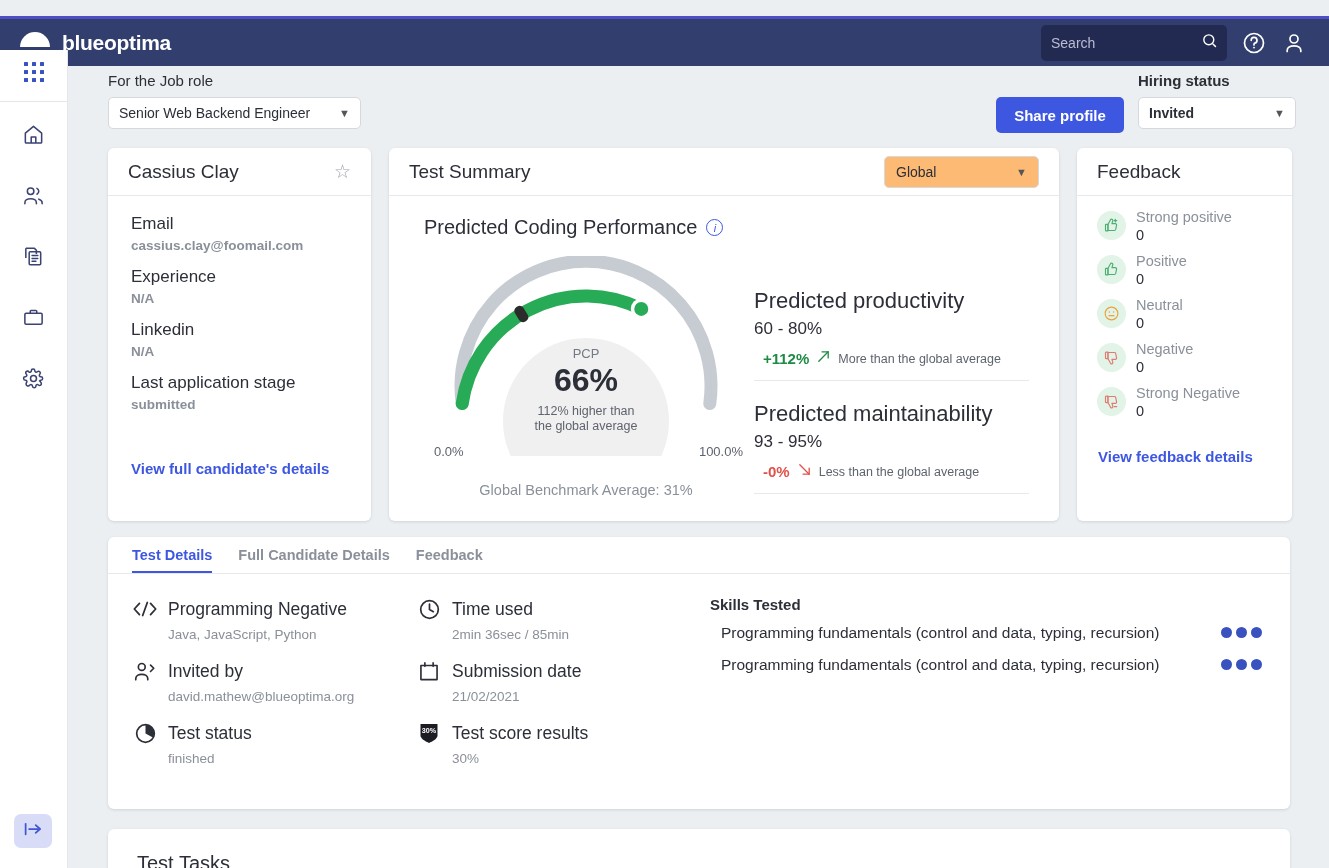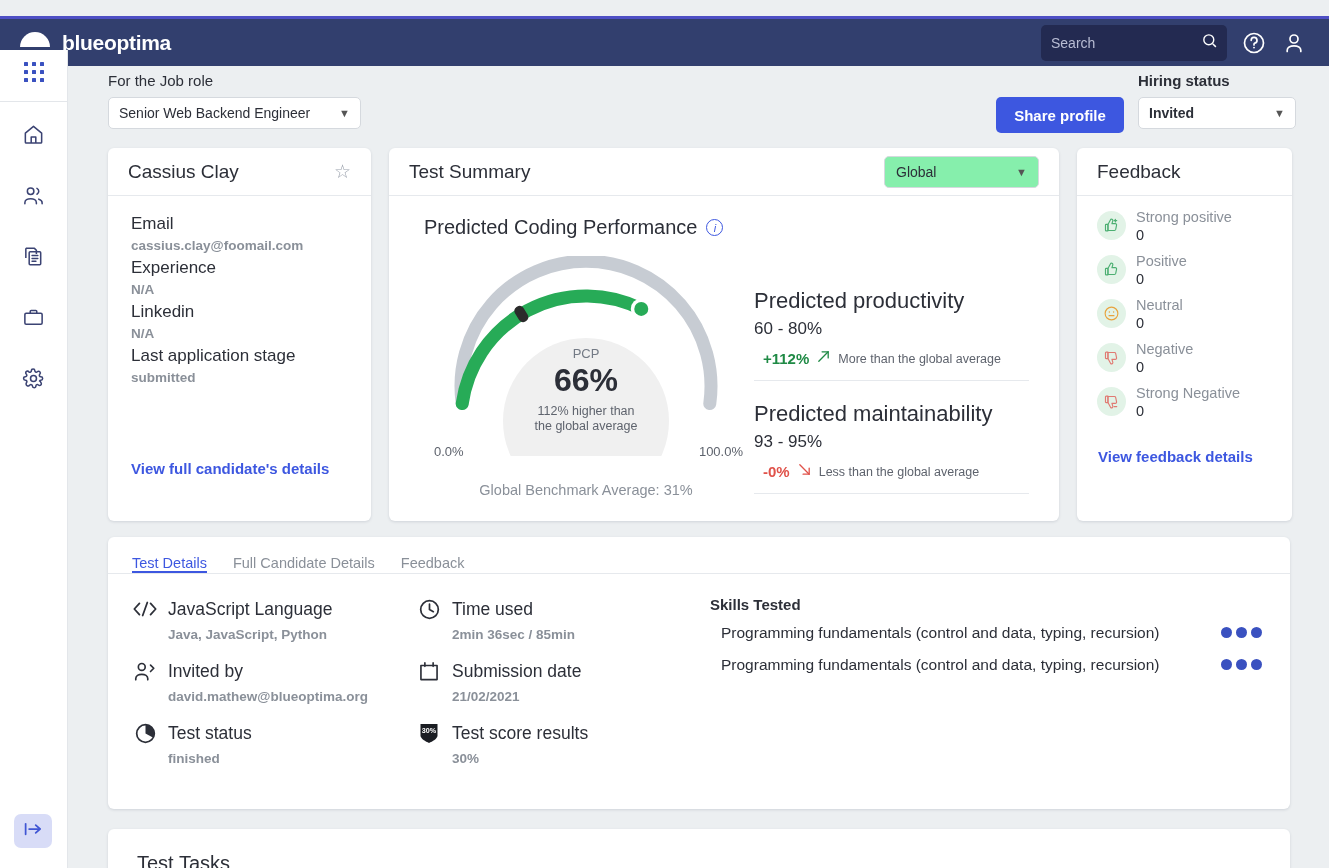--- a/index.html
+++ b/index.html
@@ -94,29 +94,29 @@
   .card { background: #fff; border-radius: 6px; box-shadow: 0 1px 3px rgba(20,30,60,0.13); }
   .card-head {
     height: 48px; display: flex; align-items: center; padding: 0 20px;
     border-bottom: 1px solid #e6e9ed; font-size: 19px; color: #2c2f38;
   }
 
   .row1 { position: absolute; left: 40px; top: 98px; display: flex; gap: 18px; }
   .cand-card { width: 263px; height: 373px; position: relative; }
   .star { margin-left: auto; color: #9aa1ac; font-size: 19px; cursor: pointer; }
   .cand-body { padding: 18px 23px 0 23px; }
-  .field-label { font-size: 17px; color: #2c2f38; margin-top: 5px; }
+  .field-label { font-size: 17px; color: #2c2f38; margin-top: 14px; }
   .field-label:first-child { margin-top: 0; }
   .field-value { font-size: 13.5px; color: #8a9099; font-weight: bold; margin-top: 4px; }
   .link { color: #3d57e0; font-size: 15px; font-weight: bold; cursor: pointer; }
   .cand-link { position: absolute; left: 23px; top: 312px; }
 
   .summary-card { width: 670px; height: 373px; position: relative; }
   .sum-select {
-    margin-left: auto; width: 155px; height: 32px; background: #86efac; border: 1px solid #d5d9de;
+    margin-left: auto; width: 155px; height: 32px; background: #fdba74; border: 1px solid #d5d9de;
     border-radius: 5px; display: flex; align-items: center; justify-content: space-between;
     padding: 0 11px; font-size: 14px; color: #2c2f38; cursor: pointer;
   }
   .pcp-title { position: absolute; left: 35px; top: 68px; font-size: 20px; color: #2c2f38; display: flex; align-items: center; gap: 9px; }
   .info-i { width: 17px; height: 17px; border-radius: 50%; border: 1.4px solid #3d57e0; color: #3d57e0;
             font-size: 11px; display: flex; align-items: center; justify-content: center; font-style: italic; cursor: pointer; }
 
   .gauge-wrap { position: absolute; left: 32px; top: 108px; width: 330px; height: 230px; }
   .gauge-center-label { position: absolute; width: 100%; text-align: center; top: 90px; font-size: 13px; color: #737a85; }
   .gauge-value { position: absolute; width: 100%; text-align: center; top: 106px; font-size: 32px; font-weight: bold; color: #2c2f38; }
@@ -140,31 +140,31 @@
   .fb-list { padding: 13px 0 0 20px; }
   .fb-row { display: flex; align-items: flex-start; gap: 10px; margin-bottom: 9px; }
   .fb-ico { width: 29px; height: 29px; border-radius: 50%; background: #e2f3e7; display: flex; align-items: center; justify-content: center; flex-shrink: 0; margin-top: 2px; }
   .fb-name { font-size: 14.5px; color: #8a9099; line-height: 17px; }
   .fb-count { font-size: 14.5px; color: #2c2f38; line-height: 18px; }
   .fb-link { position: absolute; left: 21px; top: 300px; }
 
   
   .tabs-card { position: absolute; left: 40px; top: 487px; width: 1182px; height: 272px; }
   .tabs { display: flex; gap: 26px; padding: 0 24px; border-bottom: 1px solid #e6e9ed; height: 37px; align-items: flex-end; }
-  .tab { font-size: 14.5px; color: #8a9099; cursor: pointer; border-bottom: 2.5px solid transparent; }
+  .tab { font-size: 14.5px; color: #8a9099; padding-bottom: 8px; cursor: pointer; border-bottom: 2.5px solid transparent; font-weight: bold; }
   .tab.active { color: #3d57e0; border-bottom-color: #3d57e0; }
 
   .details { display: flex; padding: 22px 0 0 0; }
   .det-col { width: 302px; padding-left: 24px; }
   .det-col.c2 { width: 290px; padding-left: 6px; }
   .det-item { margin-bottom: 16px; }
   .det-head { display: flex; align-items: center; gap: 10px; }
   .det-ico { width: 26px; height: 26px; display: flex; align-items: center; justify-content: center; color: #2c2f38; flex-shrink: 0; }
   .det-title { font-size: 17.5px; color: #2c2f38; }
-  .det-val { font-size: 13.5px; color: #8a9099; font-weight: bold; margin: 5px 0 0 36px; }
+  .det-val { font-size: 13.5px; color: #8a9099; font-weight: normal; margin: 5px 0 0 36px; }
 
   .skills { flex: 1; padding-left: 10px; padding-right: 28px; }
   .skills-head { font-size: 15px; font-weight: bold; color: #2c2f38; margin-bottom: 10px; }
   .skill-row { display: flex; align-items: flex-start; gap: 12px; margin-bottom: 12px; padding-left: 11px; }
   .skill-name { font-size: 15.5px; color: #2c2f38; line-height: 20px; flex: 1; max-width: 440px; }
   .dots { display: flex; gap: 4px; margin-left: auto; padding-top: 4px; }
   .dot { width: 11px; height: 11px; border-radius: 50%; background: #3a51c0; }
 
   .tasks-card { position: absolute; left: 40px; top: 779px; width: 1182px; height: 120px; }
   .tasks-title { padding: 23px 0 0 29px; font-size: 20px; color: #2c2f38; }
@@ -479,21 +479,21 @@
       <div class="det-col">
         <div class="det-item">
           <div class="det-head">
             <span class="det-ico">
               <svg width="26" height="20" viewBox="0 0 28 20" fill="none" stroke="#2c2f38" stroke-width="1.9" stroke-linecap="round" stroke-linejoin="round">
                 <polyline points="8,4 2.5,10 8,16"></polyline>
                   <line x1="16.5" y1="3" x2="11.5" y2="17"></line>
                   <polyline points="20,4 25.5,10 20,16"></polyline>
               </svg>
             </span>
-            <span class="det-title">JavaScript Language</span>
+            <span class="det-title">Programming Negative</span>
           </div>
           <div class="det-val">Java, JavaScript, Python</div>
         </div>
         <div class="det-item">
           <div class="det-head">
             <span class="det-ico">
               <svg width="24" height="23" viewBox="0 0 26 24" fill="none" stroke="#2c2f38" stroke-width="1.8" stroke-linecap="round" stroke-linejoin="round">
                 <circle cx="9.5" cy="7" r="3.7"></circle>
                   <path d="M3 21v-1.3c0-2.8 2.9-4.6 6.5-4.6s6.5 1.8 6.5 4.6V21"></path>
                 <polyline points="19,5 22.5,8.5 19,12"></polyline>

